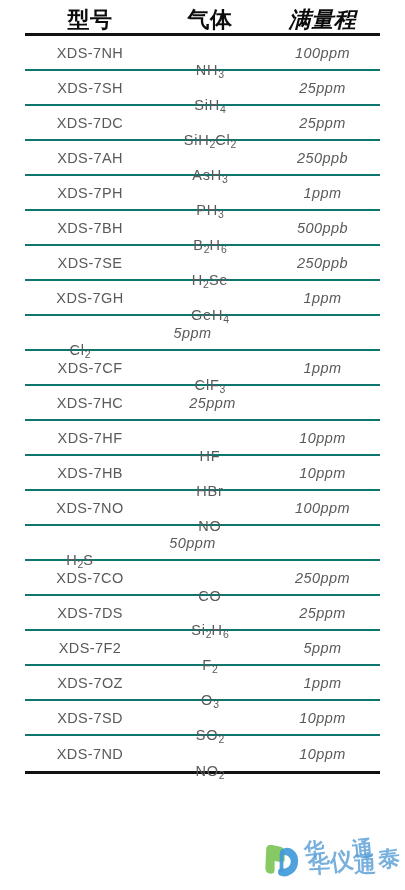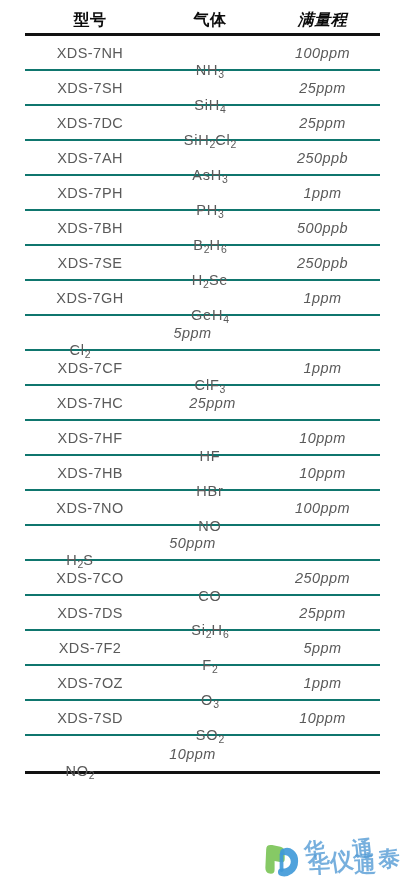--- a/index.html
+++ b/index.html
@@ -32,21 +32,21 @@
     width: 355px;
   }
 
   .head-row {
     display: flex;
     align-items: flex-end;
     height: 33px;
     padding-bottom: 0px;
   }
   .head-cell {
-    font-size: 16px;
+    font-size: 22px;
     font-weight: bold;
     color: #0b0b0b;
     text-align: center;
     letter-spacing: 0.5px;
     line-height: 26px;
     white-space: nowrap;
   }
   .col-model  { width: 130px; }
   .col-gas    { width: 110px; text-align: center; }
   .col-range  { width: 115px; font-style: italic; }
@@ -228,20 +228,21 @@
           <div class="cell col-model">XDS-7OZ</div>
           <div class="cell gas col-gas">O<sub>3</sub></div>
           <div class="cell col-range">1ppm</div>
         </div>
         <div class="data-row">
           <div class="cell col-model">XDS-7SD</div>
           <div class="cell gas col-gas">SO<sub>2</sub></div>
           <div class="cell col-range">10ppm</div>
         </div>
         <div class="data-row">
+          <div class="cell col-model">XDS-7ND</div>
           <div class="cell gas col-gas">NO<sub>2</sub></div>
           <div class="cell col-range">10ppm</div>
         </div>
       </div>
 
     <div class="rule-thick-bottom"></div>
   </div>
 
   <div class="watermark">
     <svg class="wm-mark" viewBox="0 0 100 100">

